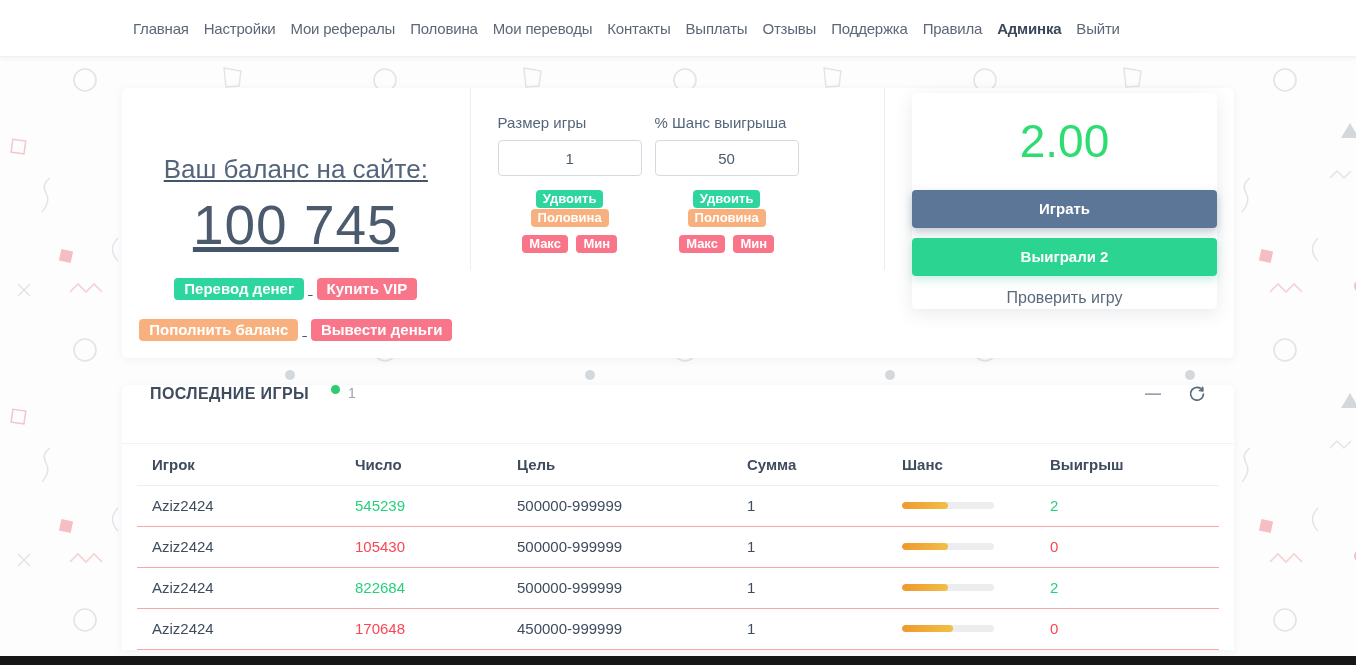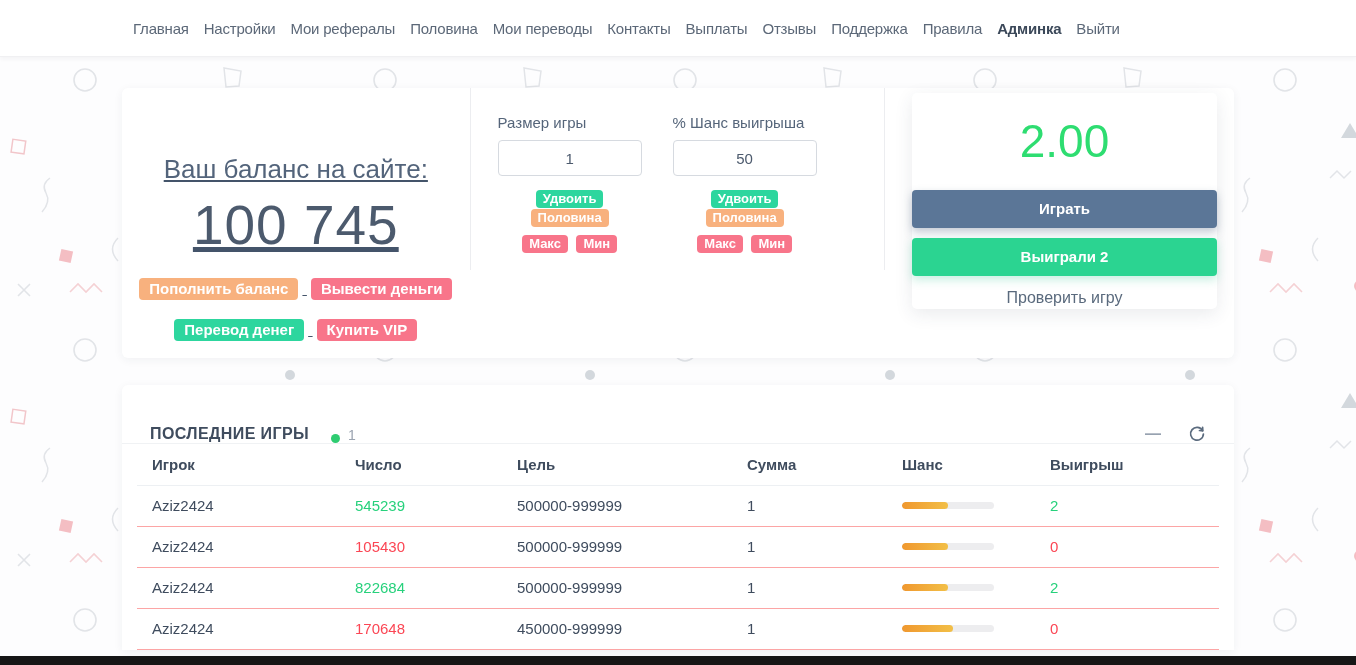--- a/index.html
+++ b/index.html
@@ -48,21 +48,21 @@
     display:inline-block; margin:0 4px; padding:2px 10px 3px;
     border-radius:4px; color:#fff; font-size:15px; font-weight:bold;
     cursor:pointer; white-space:nowrap;
   }
   .chip-orange { background:#f8b17e; }
   .chip-pink   { background:#f8758a; }
   .chip-green  { background:#2dd69e; }
 
   .controls-col {
     width:437px; padding:26px 0 0 28px;
-    display:flex; gap:31px; position:relative;
+    display:flex; gap:13px; position:relative;
   }
   .controls-col::before, .controls-col::after {
     content:""; position:absolute; top:0; width:1px; height:182px; background:#ecedf0;
   }
   .controls-col::before { left:0; }
   .controls-col::after  { right:0; }
   .control-group { width:144px; text-align:center; }
   .control-label { display:block; text-align:left; font-size:15px; color:#55657a; margin-bottom:9px; }
   .control-input {
     width:100%; height:36px; border:1px solid #d6dae0; border-radius:4px;
@@ -95,21 +95,21 @@
   .check-link { display:inline-block; margin-top:13px; font-size:16px; color:#5a6a7d; cursor:pointer; }
 
   
   .games-card {
     margin-top:27px;
     background:#fff; border-radius:6px 6px 0 0;
     box-shadow:0 2px 10px rgba(40,50,70,.06);
   }
   .games-head {
     height:59px; border-bottom:1px solid #f0f2f4;
-    display:flex; align-items:flex-end; padding:0 28px;
+    display:flex; align-items:flex-start; padding:0 28px;
   }
   .games-title { font-size:16px; font-weight:bold; color:#3f4c5e; letter-spacing:.4px; }
   .live-dot { width:9px; height:9px; border-radius:50%; background:#2ecc71; margin-left:22px; }
   .live-count { font-size:14px; color:#9aa3b0; margin-left:8px; }
   .head-spacer { flex:1; }
   .icon-btn { cursor:pointer; display:flex; align-items:center; }
   .minus-glyph { color:#97a2b0; font-size:16px; font-weight:bold; margin-right:28px; letter-spacing:-1px; }
 
   table.games { width:1082px; margin:0 15px; border-collapse:collapse; font-size:15px; color:#3f4c5e; }
   table.games th {
@@ -169,26 +169,26 @@
 
 <div class="page">
 
   <section class="top-card">
 
     <div class="balance-col">
       <div class="balance-title">Ваш баланс на сайте:</div>
       <div class="balance-amount">100 745</div>
       <div class="balance-actions">
         <div class="actions-row">
+          <span class="chip chip-green">Перевод денег</span>
+          <span class="chip chip-pink">Купить VIP</span>
+        </div>
+        <div class="actions-row">
           <span class="chip chip-orange">Пополнить баланс</span>
           <span class="chip chip-pink">Вывести деньги</span>
-        </div>
-        <div class="actions-row">
-          <span class="chip chip-green">Перевод денег</span>
-          <span class="chip chip-pink">Купить VIP</span>
         </div>
       </div>
     </div>
 
     <div class="controls-col">
       <div class="control-group">
         <label class="control-label">Размер игры</label>
         <input class="control-input" type="text" value="1" style="">
         <div class="quick-rows">
           <div class="quick-row">

